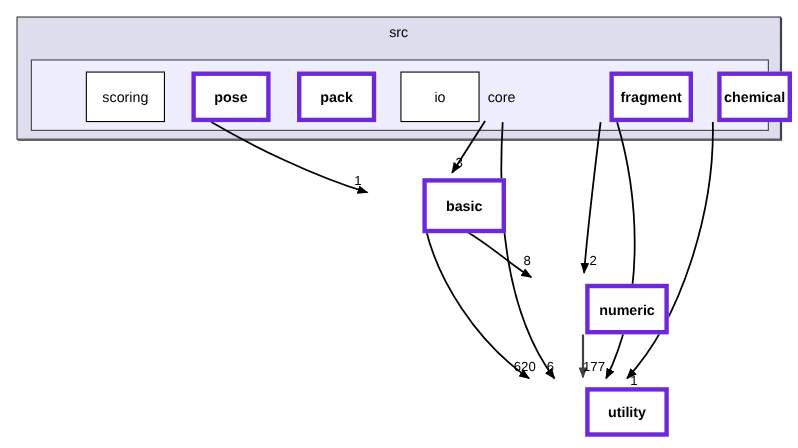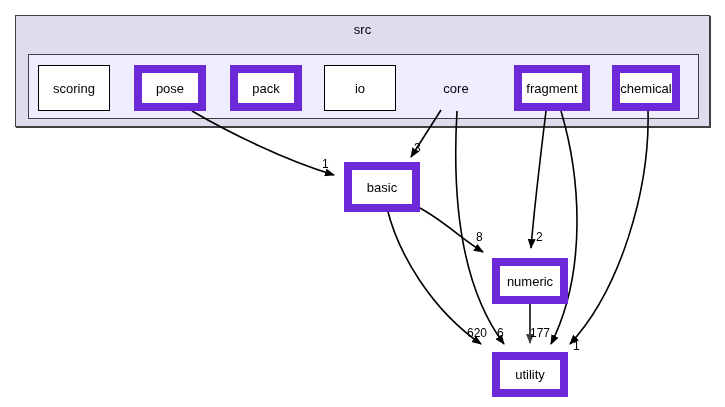--- a/index.html
+++ b/index.html
@@ -58,26 +58,28 @@
   }
   .node {
     position: absolute;
     box-sizing: border-box;
     background: #ffffff;
     display: flex;
     align-items: center;
     justify-content: center;
     font-size: 13px;
     color: #000000;
+    margin-left: 40px;
   }
   .node.black {
     border: 1px solid #000000;
   }
   .node.red {
-    border: 8px solid #6d28d9;
+    border: 4px solid #6d28d9;
+    font-weight: bold;
   }
   .node-label-plain {
     position: absolute;
     display: flex;
     align-items: center;
     justify-content: center;
     font-size: 13px;
     color: #000000;
     background: transparent;
     text-align: center;

